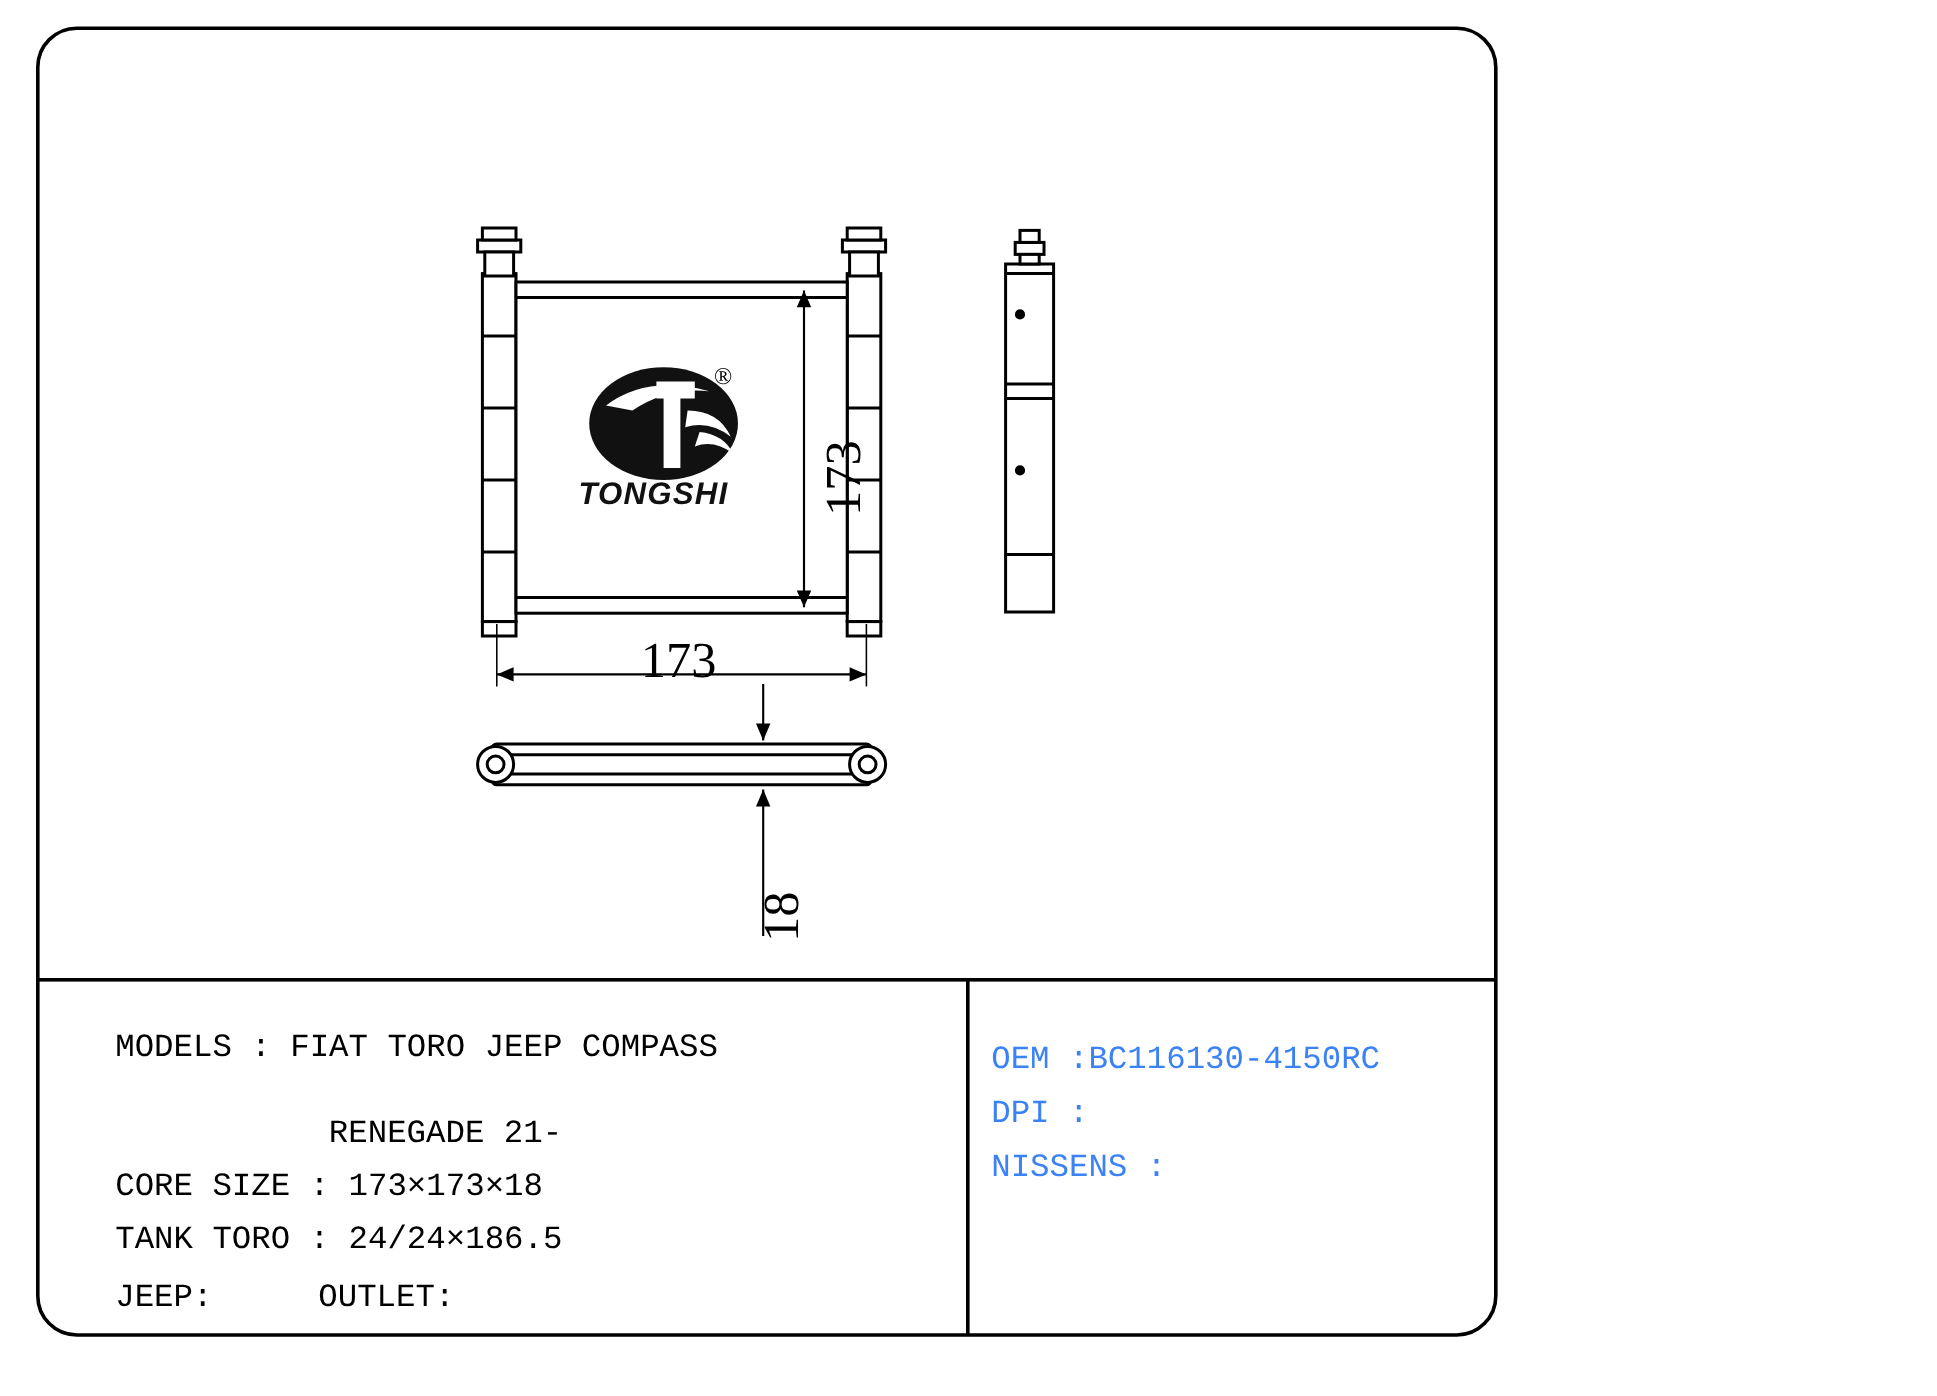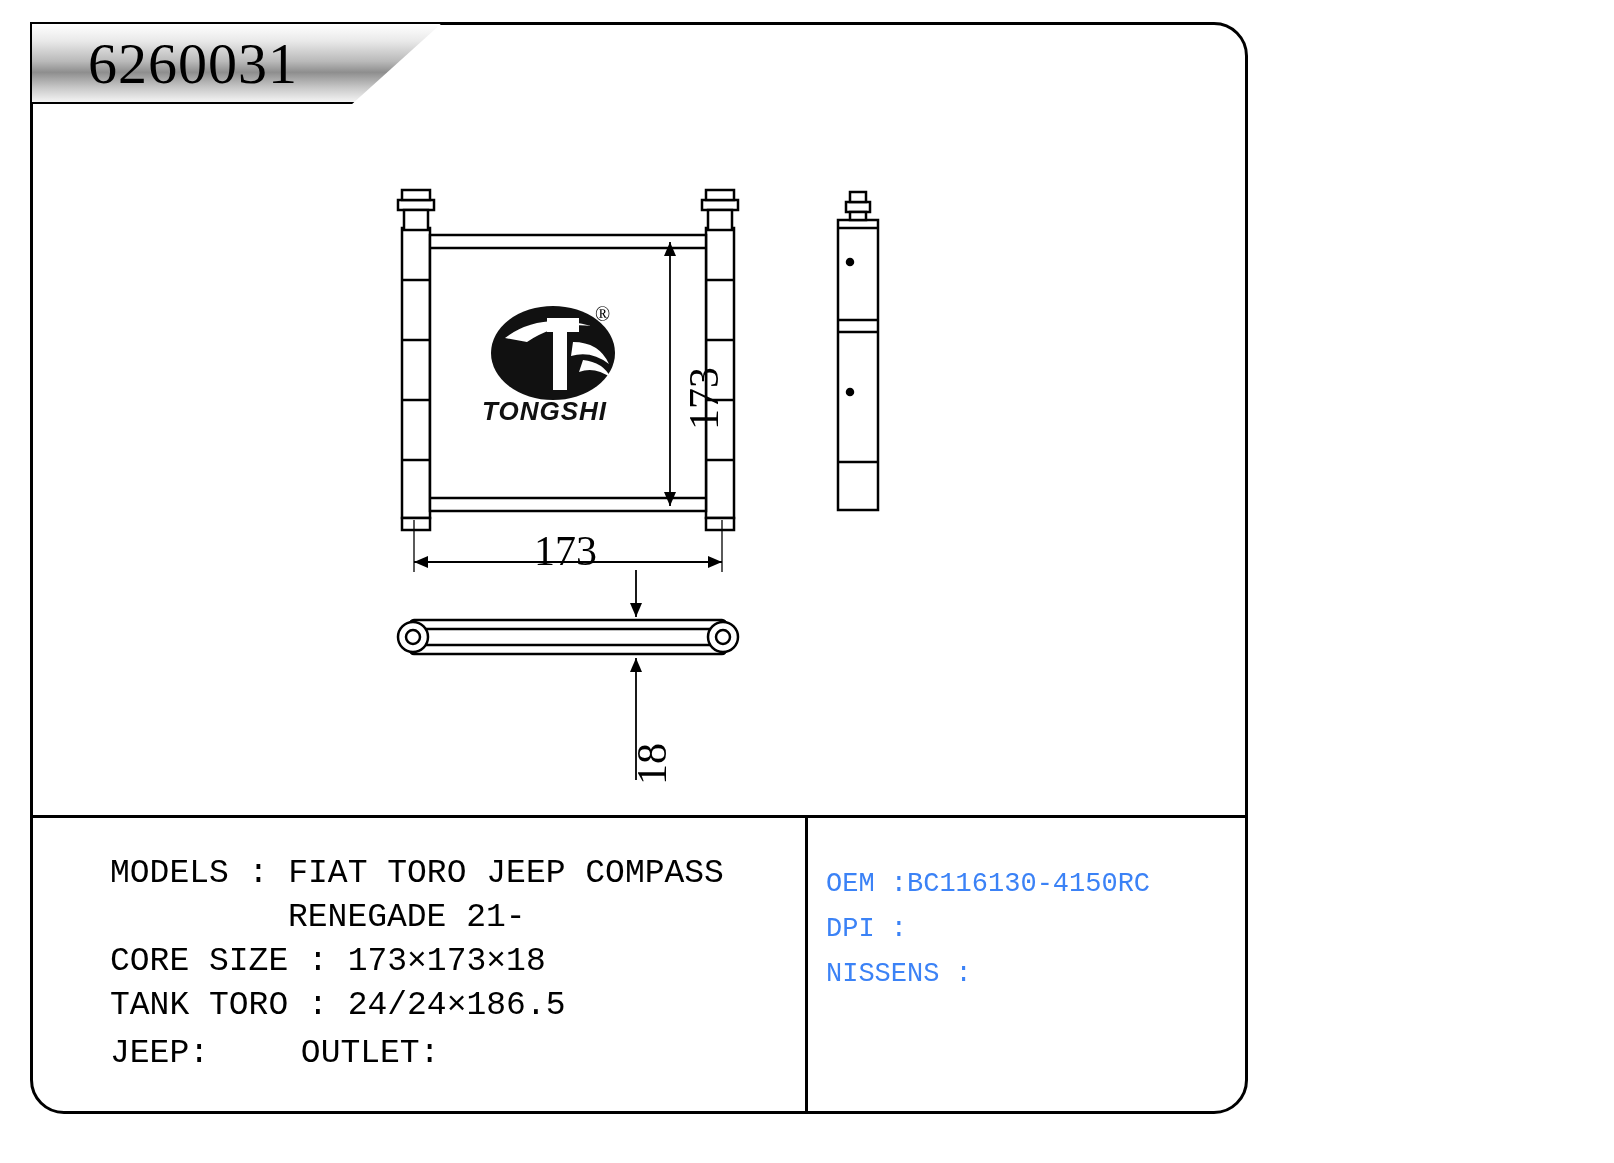--- a/index.html
+++ b/index.html
@@ -65,30 +65,30 @@
   .info-vert {
     position: absolute;
     left: 805px;
     top: 815px;
     width: 0;
     height: 298px;
     border-left: 3px solid #000;
   }
   .info-left {
     position: absolute;
-    left: 110px;
+    left: 96px;
     top: 852px;
     width: 690px;
     font-family: "Liberation Mono", monospace;
-    font-size: 33px;
+    font-size: 27px;
     color: #000;
     line-height: 44px;
   }
   .info-left .models-line1 { white-space: nowrap; }
-  .info-left .models-line2 { margin-left: 178px; }
+  .info-left .models-line2 { margin-left: 178px; margin-top: 28px; }
   .info-right {
     position: absolute;
     left: 826px;
     top: 862px;
     width: 400px;
     font-family: "Liberation Mono", monospace;
     font-size: 27px;
     color: #3b82f6;
     line-height: 45px;
   }
@@ -145,23 +145,20 @@
     transform-origin: left top;
   }
 </style>
 </head>
 <body>
 
 <div id="sheet">
 
   <div class="frame"></div>
 
-  <div class="tab">
-    <span class="tab-text">6260031</span>
-  </div>
 
   <div class="drawing">
     <svg width="620" height="620" viewBox="0 0 620 620">
       <g stroke="#000" fill="none" stroke-width="2.5">
 
         <rect x="22" y="48" width="28" height="290" fill="#fff"></rect>
         <line x1="22" y1="100" x2="50" y2="100"></line>
         <line x1="22" y1="160" x2="50" y2="160"></line>
         <line x1="22" y1="220" x2="50" y2="220"></line>
         <line x1="22" y1="280" x2="50" y2="280"></line>

